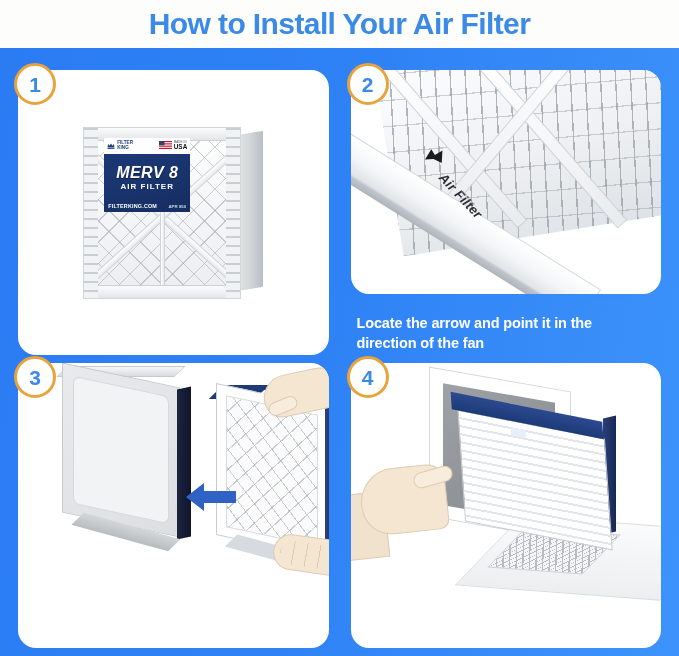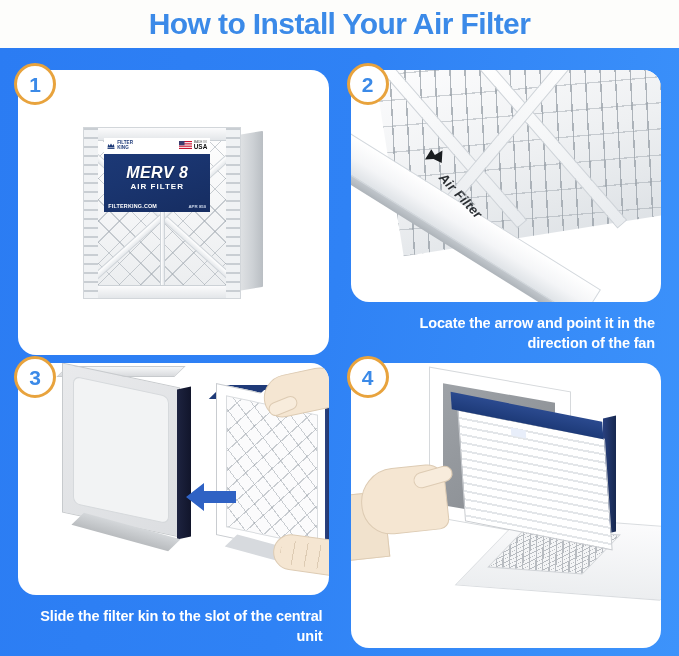--- a/index.html
+++ b/index.html
@@ -101,22 +101,22 @@
     line-height: 1;
   }
 
   
   .caption {
     flex: 0 0 auto;
     color: #ffffff;
     font-size: 14.5px;
     font-weight: bold;
     line-height: 1.33;
-    text-align: right;
-    padding: 12px 6px 2px 6px;
+    text-align: left;
+    padding: 20px 6px 2px 6px;
     letter-spacing: -0.15px;
   }
 
   
   .p1-stage {
     position: absolute;
     left: 50%; top: 50%;
     transform: translate(-50%, -50%);
     width: 180px; height: 172px;
   }
@@ -182,21 +182,21 @@
   .p1-mesh-v {
     position: absolute; z-index: 2;
     left: 50%; top: 13px; bottom: 13px;
     width: 5px; margin-left: -2px;
     background: linear-gradient(90deg,#ffffff,#e6e9ec);
     border-left: 1px solid #cfd4d9; border-right: 1px solid #cfd4d9;
   }
   .p1-label {
     position: absolute;
     left: 20px; top: 10px;
-    width: 106px; height: 74px;
+    width: 86px; height: 74px;
     background: linear-gradient(160deg,#1d3a78 0%, #1a3570 45%, #162d61 100%);
     z-index: 5;
     color: #fff;
     padding: 3px 4px;
   }
   .p1-label-top {
     position: absolute; left: 0; top: 0; width: 100%; height: 16px;
     background: #ffffff;
     display: flex; align-items: center; justify-content: space-between;
     padding: 0 3px;
@@ -641,21 +641,20 @@
 
               <div class="p3-hand-bot"></div>
               <div class="p3-fingers"></div>
             </div>
 
           </div>
           <div class="badge">
             <span class="badge-num">3</span>
           </div>
         </div>
-        <div class="caption">Slide the filter kin to the slot of the central unit</div>
       </div>
 
       <div class="step">
         <div class="card">
           <div class="card-inner">
 
             <div class="p4-stage">
               <div class="p4-wall"></div>
               <div class="p4-duct"></div>
               <div class="p4-ceiling"></div>

